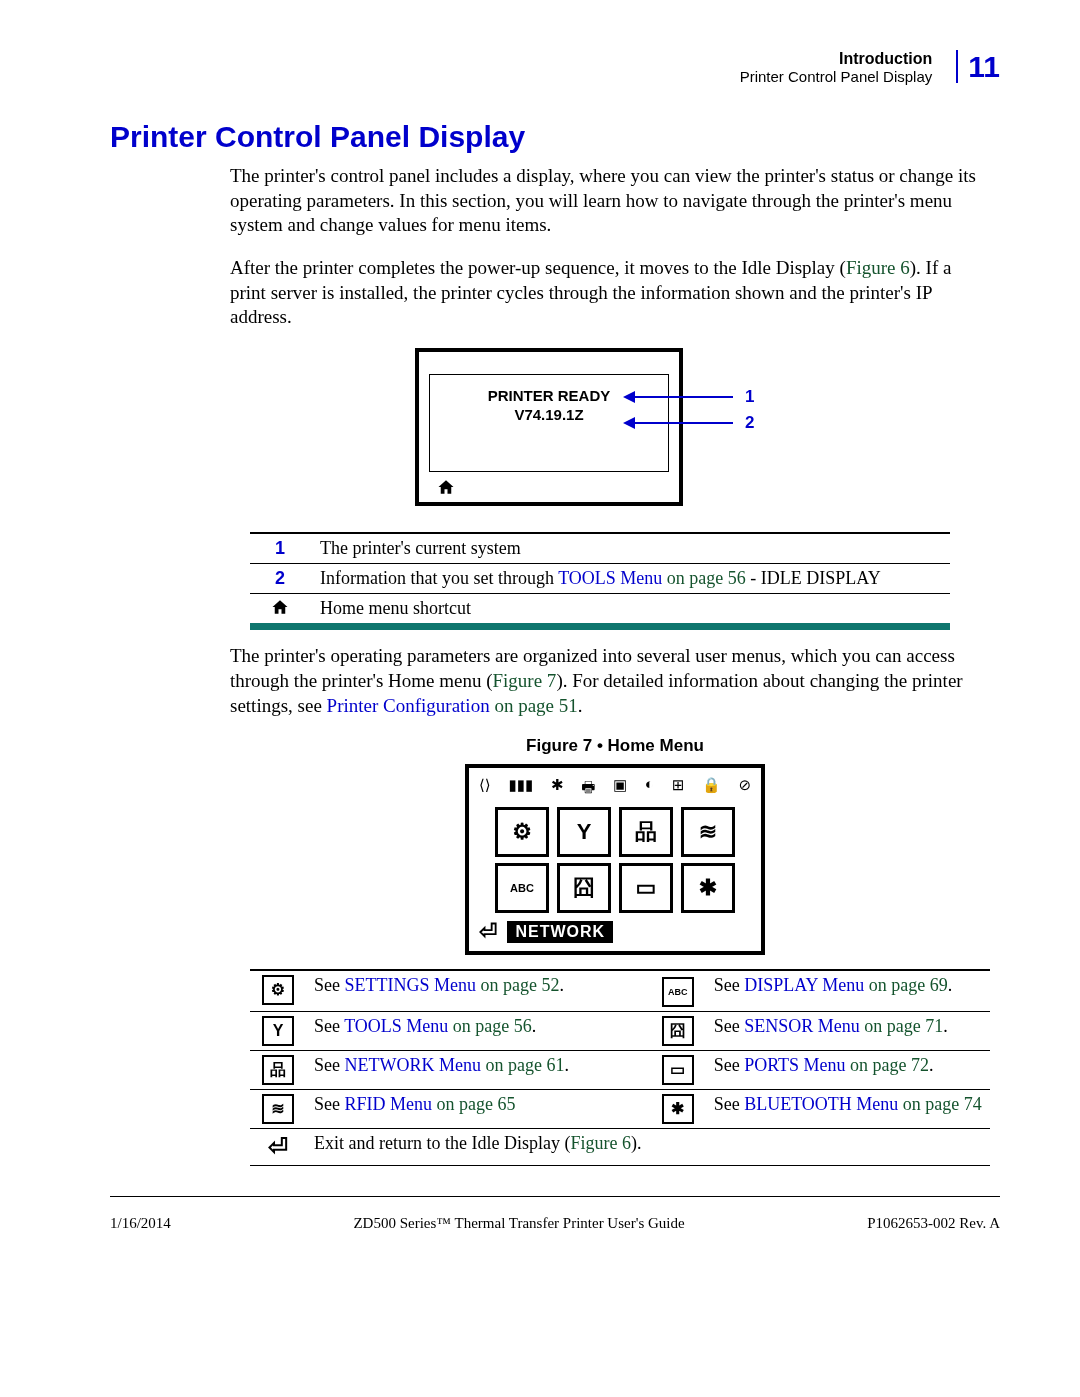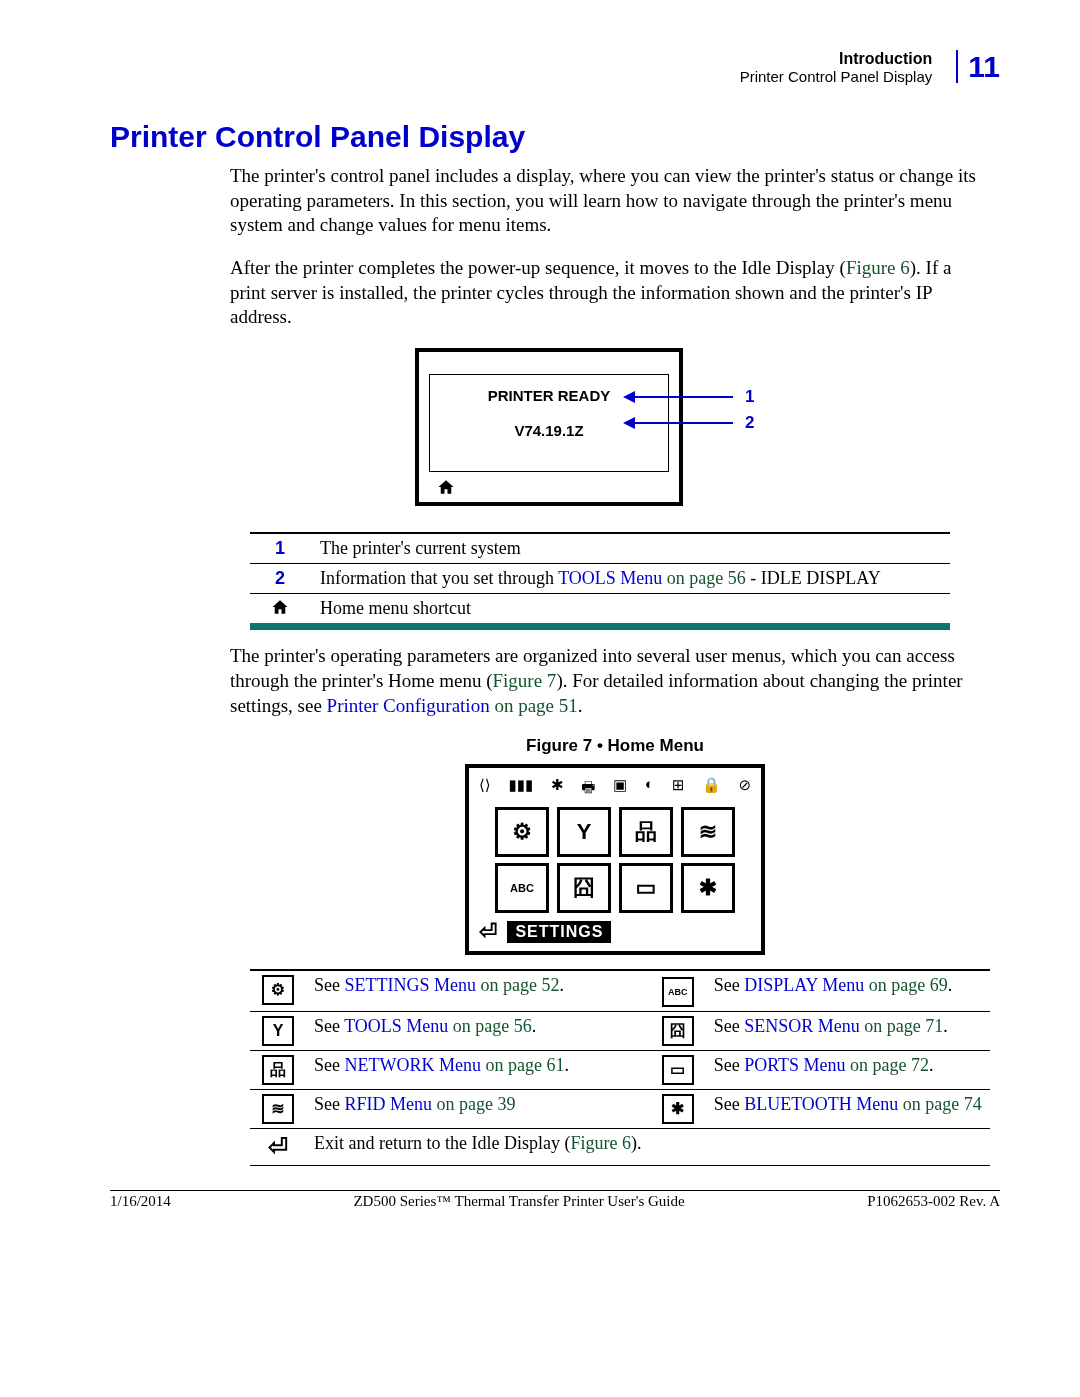--- a/index.html
+++ b/index.html
@@ -84,21 +84,21 @@
   }
   .lcd-inner {
     position:absolute; left:10px; right:10px; top:22px; bottom:30px;
     border:1px solid #000;
     text-align:center;
     font-family: Arial, sans-serif;
     font-weight: bold;
     font-size: 15px;
     padding-top: 12px;
   }
-  .lcd-inner .line2 { margin-top:18px; }
+  .lcd-inner .line2 { margin-top:2px; }
   .lcd-home {
     position:absolute; left:18px; bottom:6px; font-size:18px;
   }
   .callout {
     position: absolute;
     color: #0000cc;
     font-family: Arial, sans-serif;
     font-weight: bold;
     font-size: 17px;
   }
@@ -174,22 +174,22 @@
   }
   .menu-ref-table .iconbox {
     display:inline-block; border:2px solid #000; width:28px; height:26px;
     line-height:26px; font-size:16px; font-weight:bold;
   }
   .menu-ref-table tr.bordered td { border-top: 1px solid #000; }
   .menu-ref-table tr.last td { border-bottom: 1px solid #000; }
   .menu-ref-table tr.hr td { border-top: 2px solid #000; }
   .footer {
     border-top: 1px solid #000;
-    margin-top: 24px;
-    padding-top: 2px;
+    margin-top: 30px;
+    padding-top: 18px;
     font-size: 15px;
     display:flex;
     justify-content: space-between;
   }
   svg.icon { display:block; }
 </style>
 </head>
 <body>
 
 <div class="page">
@@ -283,21 +283,21 @@
         </div>
         <div class="icon-row">
           <div class="mi" style="font-size:11px;">ABC</div>
           <div class="mi">囧</div>
           <div class="mi">▭</div>
           <div class="mi">✱</div>
         </div>
       </div>
       <div class="bar-row">
         <span style="font-size:22px; font-weight:bold;">⏎</span>
-        <span class="label">SETTINGS</span>
+        <span class="label">NETWORK</span>
       </div>
     </div>
   </div>
 
   <table class="menu-ref-table">
     <tbody>
         <tr class="hr">
       <td class="iconcell"><span class="iconbox">⚙</span></td>
       <td><span>See </span><span class="link">SETTINGS Menu</span><span class="link-plain"> on page 52</span><span>.</span></td>
       <td class="iconcell"><span class="iconbox" style="font-size:9px;">ABC</span></td>
@@ -310,21 +310,21 @@
       <td><span>See </span><span class="link">SENSOR Menu</span><span class="link-plain"> on page 71</span><span>.</span></td>
     </tr>
     <tr class="bordered">
       <td class="iconcell"><span class="iconbox">品</span></td>
       <td><span>See </span><span class="link">NETWORK Menu</span><span class="link-plain"> on page 61</span><span>.</span></td>
       <td class="iconcell"><span class="iconbox">▭</span></td>
       <td><span>See </span><span class="link">PORTS Menu</span><span class="link-plain"> on page 72</span><span>.</span></td>
     </tr>
     <tr class="bordered">
       <td class="iconcell"><span class="iconbox">≋</span></td>
-      <td><span>See </span><span class="link">RFID Menu</span><span class="link-plain"> on page 39</span><span></span></td>
+      <td><span>See </span><span class="link">RFID Menu</span><span class="link-plain"> on page 65</span><span></span></td>
       <td class="iconcell"><span class="iconbox">✱</span></td>
       <td><span>See </span><span class="link">BLUETOOTH Menu</span><span class="link-plain"> on page 74</span><span></span></td>
     </tr>
     <tr class="bordered last">
       <td class="iconcell"><span style="font-size:24px; font-weight:bold;">⏎</span></td>
       <td><span>Exit and return to the Idle Display (</span><span class="link-plain">Figure 6</span><span>).</span></td>
       <td></td>
           <td></td>
     </tr>
   </tbody>

